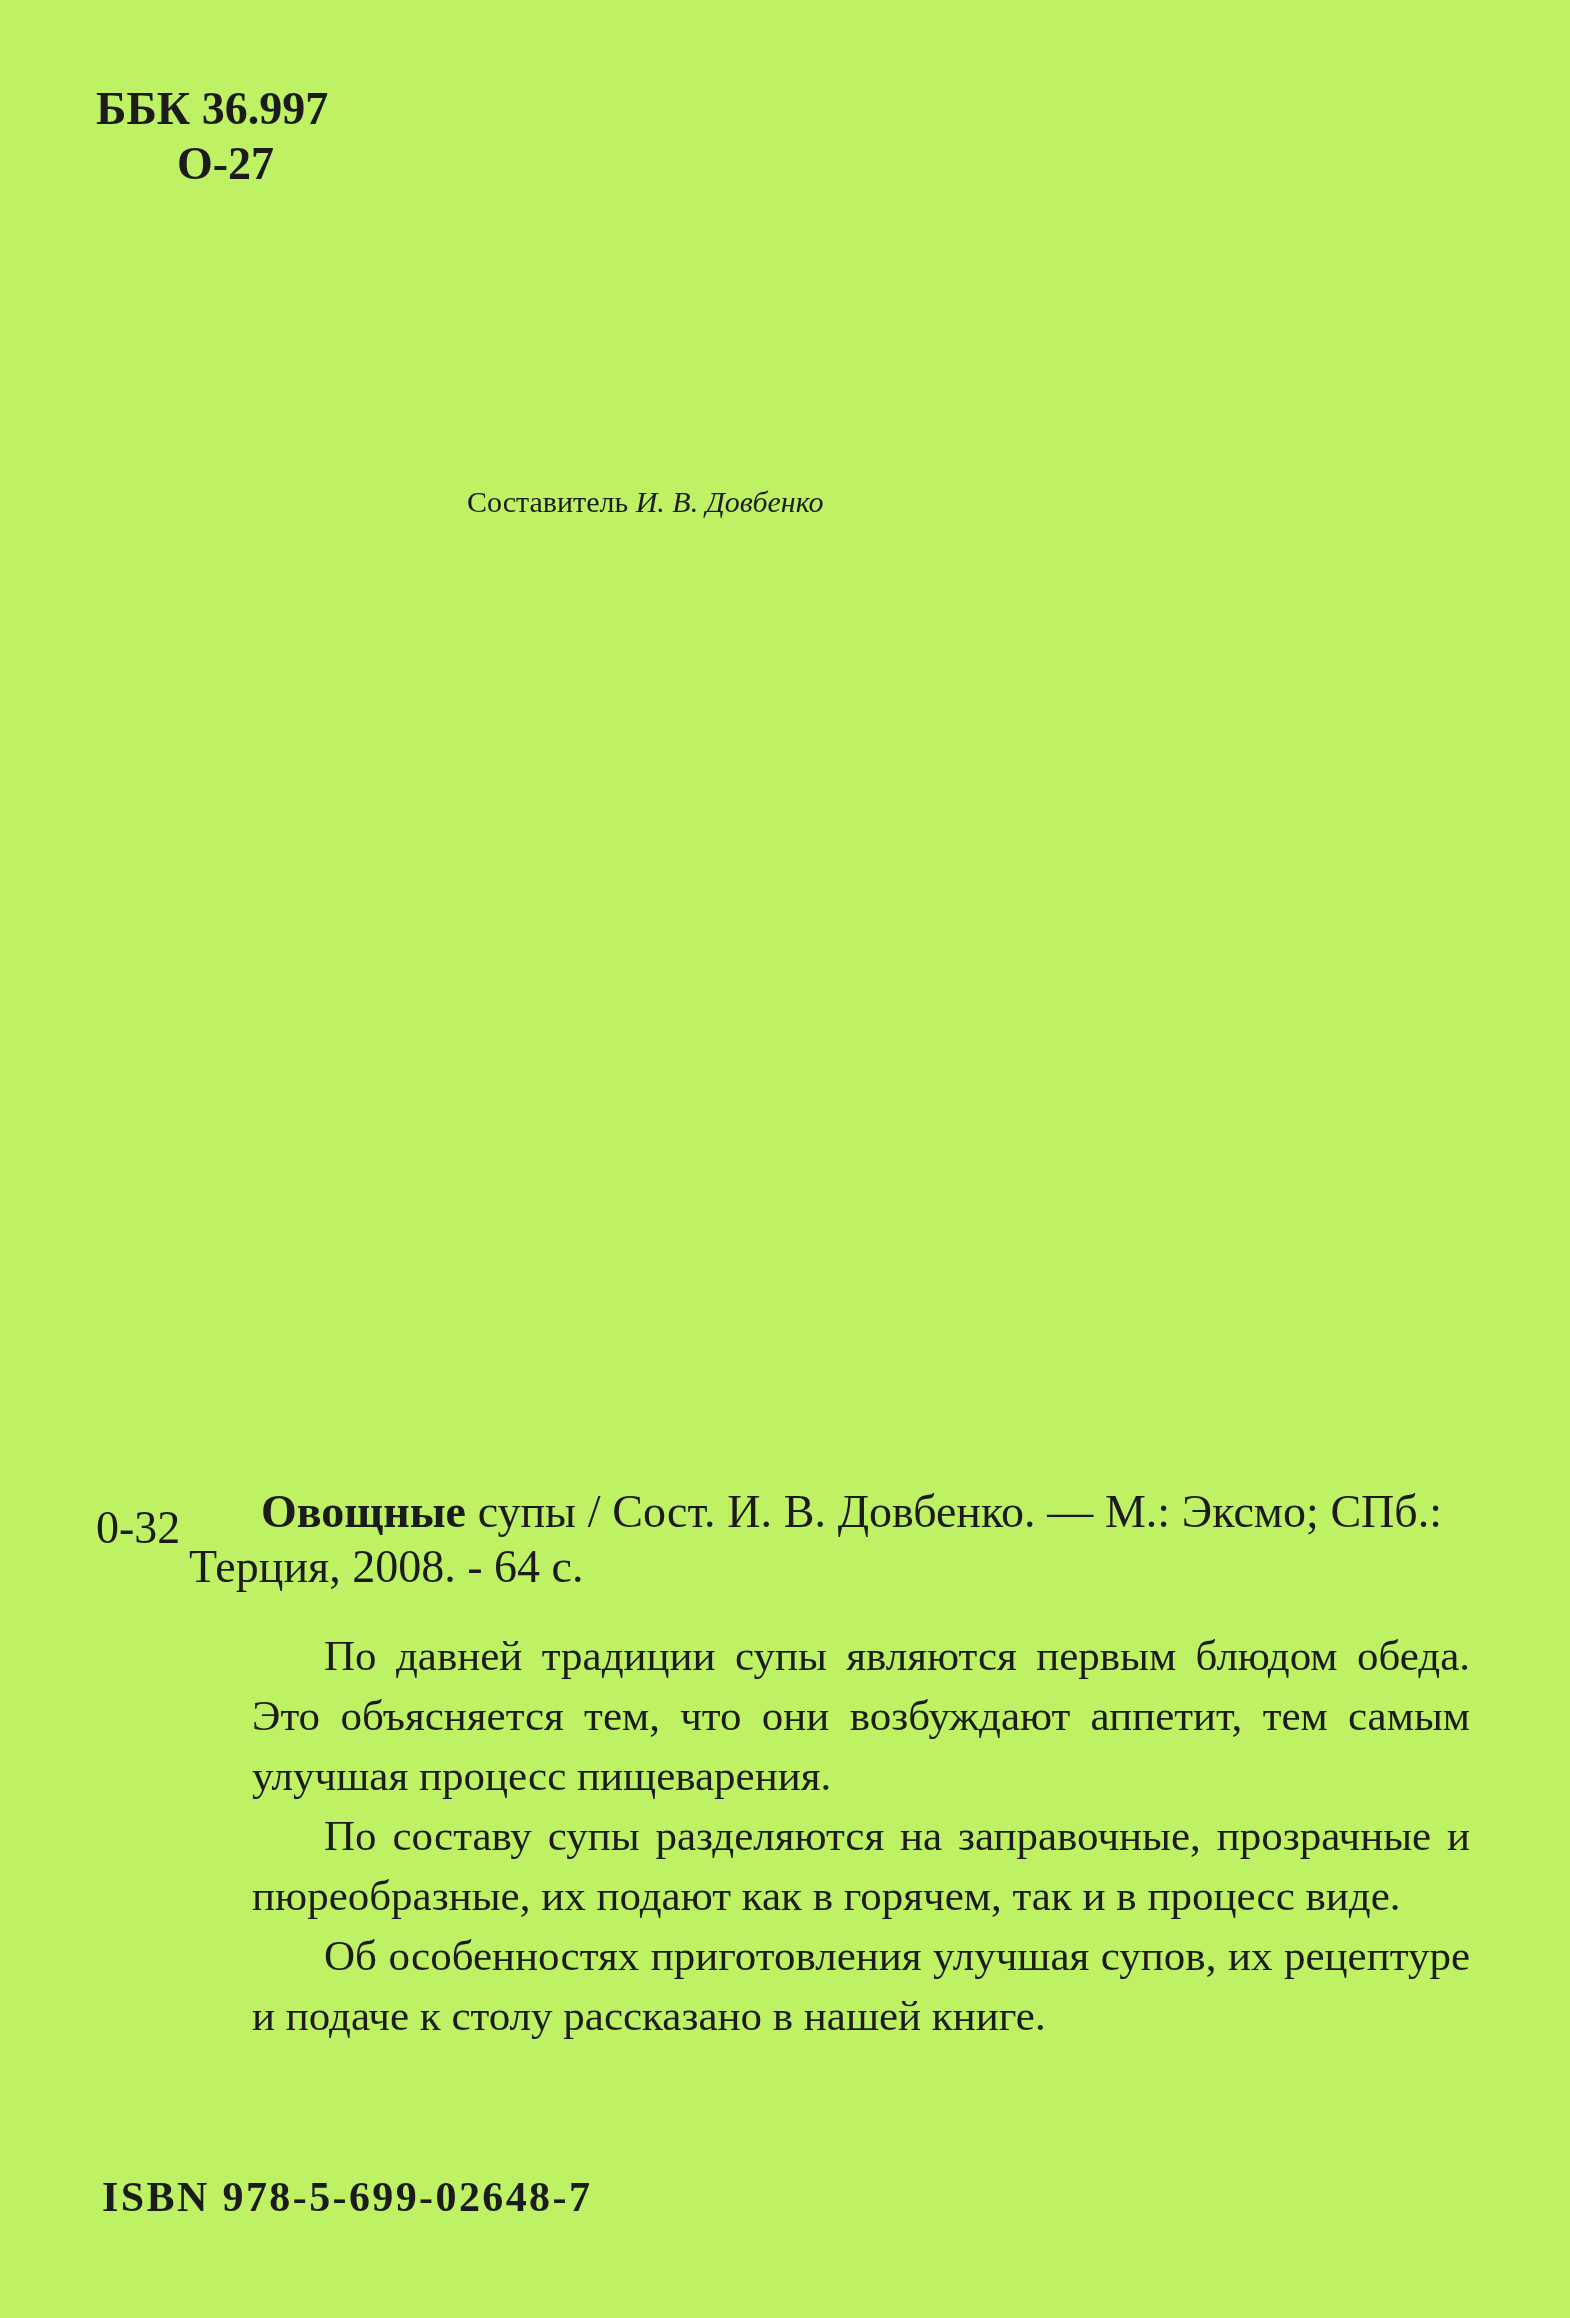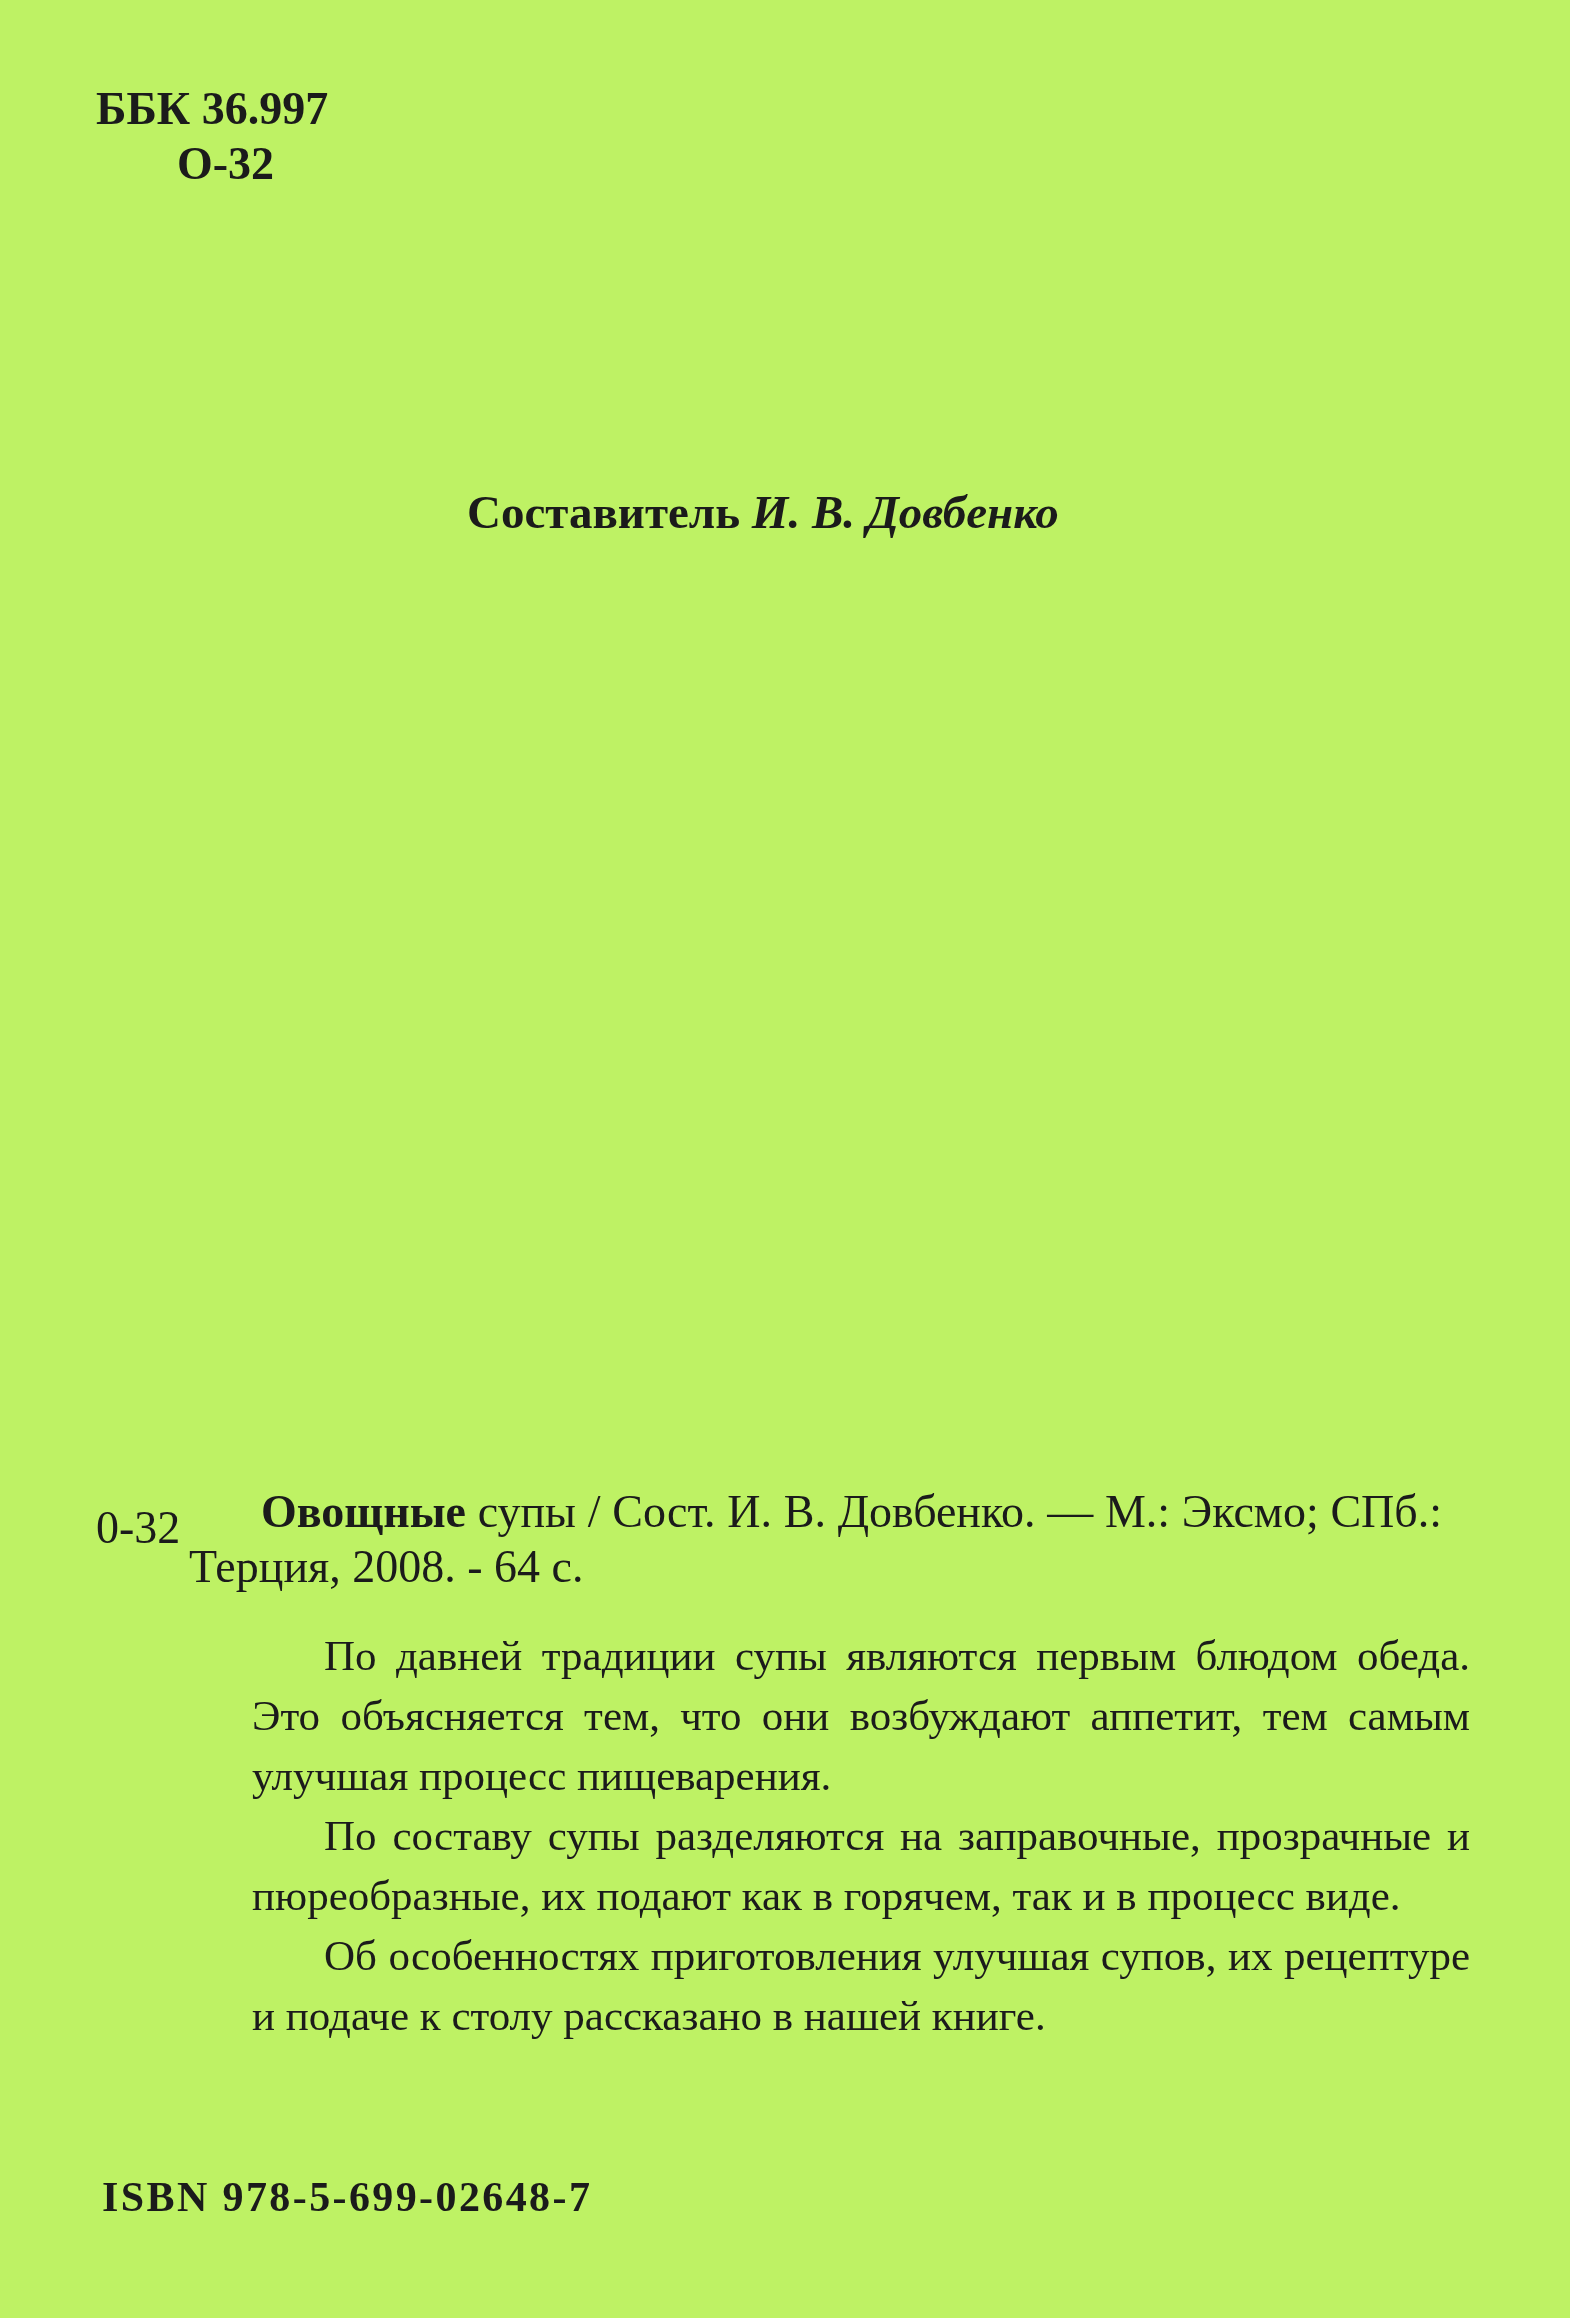--- a/index.html
+++ b/index.html
@@ -29,23 +29,22 @@
   }
   .bbk-line2 {
     margin-left: 81px;
   }
 
   
   .compiler-line {
     position: absolute;
     top: 485px;
     left: 467px;
-    font-size: 47px;
+    font-size: 30px;
     white-space: nowrap;
-    font-weight: bold;
   }
   .compiler-name {
     font-style: italic;
   }
 
   
   .catalog-block {
     position: absolute;
     top: 1484px;
     left: 96px;
@@ -106,21 +105,21 @@
     white-space: nowrap;
   }
 </style>
 </head>
 <body>
 
 <div class="page">
 
   <div class="bbk-block">
     <div>ББК 36.997</div>
-    <div class="bbk-line2">О-32</div>
+    <div class="bbk-line2">О-27</div>
   </div>
 
   <div class="compiler-line">
     <span>Составитель </span><span class="compiler-name">И. В. Довбенко</span>
   </div>
 
   <div class="catalog-block">
     <div class="catalog-index">0-32</div>
     <div class="catalog-entry">
       <span class="catalog-title">Овощные</span><span> супы / Сост. И. В. Довбенко. — М.: Эксмо; СПб.: Терция, 2008. - 64 с.</span>

